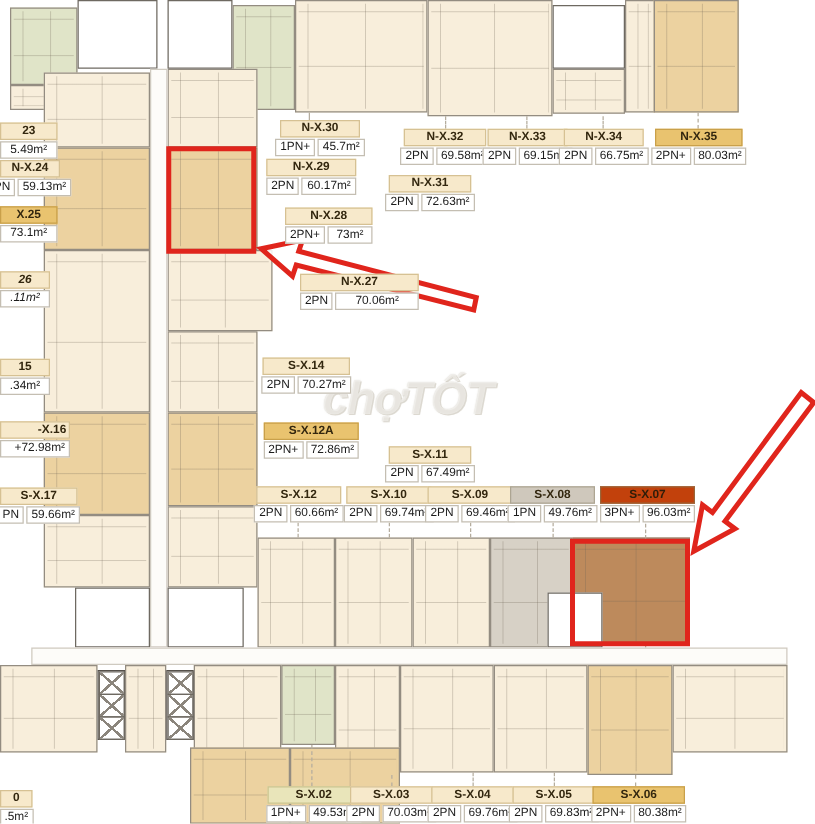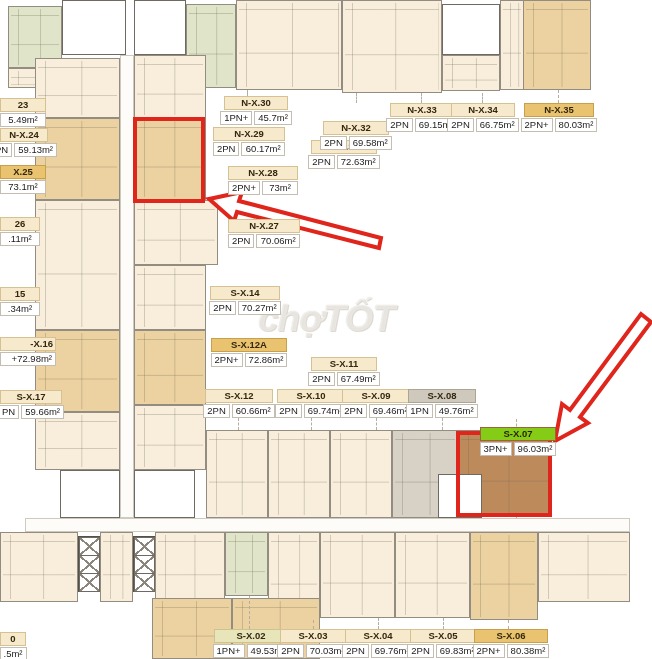--- a/index.html
+++ b/index.html
@@ -29,21 +29,21 @@
   .xcell::before,.xcell::after{content:"";position:absolute;inset:0;}
   .xcell::before{background:linear-gradient(to top right, transparent 46%, #8b857c 46%, #8b857c 54%, transparent 54%);}
   .xcell::after{background:linear-gradient(to bottom right, transparent 46%, #8b857c 46%, #8b857c 54%, transparent 54%);}
   
   .leader{position:absolute;width:0;border-left:1px dashed #b5ad9e;z-index:1;}
   
   .lbl{position:absolute;z-index:7;font-size:9.5px;line-height:12px;text-align:center;color:#1c1c1c;}
   .lbl .hd{font-weight:bold;color:#33270f;background:#f7e9cb;border:1px solid #d6c193;padding:0 2px;white-space:nowrap;}
   .lbl.v-dark .hd{background:#e9c36f;border-color:#c9a04a;}
   .lbl.v-gray .hd{background:#cfc8bc;border-color:#ada592;}
-  .lbl.v-brown .hd{background:#84cc16;border-color:#996539;color:#2e1d09;margin-top:38px;}
+  .lbl.v-brown .hd{background:#c2410c;border-color:#996539;color:#2e1d09;}
   .lbl.v-green .hd{background:#e9e5ba;border-color:#ccc48e;}
   .lbl .vals{display:flex;gap:2px;margin-top:1px;justify-content:center;}
   .lbl .cell{background:#ffffff;border:1px solid #c4beb2;padding:0 3px;white-space:nowrap;}
   .lbl .cell.area{flex:1;}
   
   .redbox{position:absolute;border:4px solid #e0251c;z-index:5;box-sizing:border-box;background:transparent;}
   #arrow-svg{position:absolute;left:0;top:0;z-index:6;pointer-events:none;}
   #arrow-svg polygon{fill:#ffffff;fill-opacity:.85;stroke:#e0251c;stroke-width:4;stroke-linejoin:miter;}
   
   .watermark{
@@ -155,35 +155,35 @@
           <div class="cell area">60.17m²</div>
         </div>
       </div>
       <div class="lbl" style="left: 228px; top: 166px; width: 70px;">
         <div class="hd">N-X.28</div>
         <div class="vals">
           <div class="cell">2PN+</div>
           <div class="cell area">73m²</div>
         </div>
       </div>
-      <div class="lbl" style="left: 228px; top: 219px; width: 72px;">
+      <div class="lbl" style="left: 240px; top: 219px; width: 95px;">
         <div class="hd">N-X.27</div>
         <div class="vals">
           <div class="cell">2PN</div>
           <div class="cell area">70.06m²</div>
         </div>
       </div>
       <div class="lbl" style="left: 311px; top: 140px; width: 66px;">
         <div class="hd">N-X.31</div>
         <div class="vals">
           <div class="cell">2PN</div>
           <div class="cell area">72.63m²</div>
         </div>
       </div>
-      <div class="lbl" style="left: 323px; top: 103px; width: 66px; margin-top: 18px;">
+      <div class="lbl" style="left: 323px; top: 103px; width: 66px;">
         <div class="hd">N-X.32</div>
         <div class="vals">
           <div class="cell">2PN</div>
           <div class="cell area">69.58m²</div>
         </div>
       </div>
       <div class="lbl" style="left: 390px; top: 103px; width: 64px;">
         <div class="hd">N-X.33</div>
         <div class="vals">
           <div class="cell">2PN</div>
@@ -307,21 +307,21 @@
           <div class="cell">PN</div>
           <div class="cell area">59.13m²</div>
         </div>
       </div>
       <div class="lbl v-dark" style="left: 0px; top: 165px; width: 46px;">
         <div class="hd">X.25</div>
         <div class="vals">
           <div class="cell area">73.1m²</div>
         </div>
       </div>
-      <div class="lbl" style="left: 0px; top: 217px; width: 40px;">
+      <div class="lbl" style="left: 0px; top: 217px; width: 40px; font-style: italic;">
         <div class="hd">26</div>
         <div class="vals">
           <div class="cell area">.11m²</div>
         </div>
       </div>
       <div class="lbl" style="left: 0px; top: 287px; width: 40px;">
         <div class="hd">15</div>
         <div class="vals">
           <div class="cell area">.34m²</div>
         </div>

